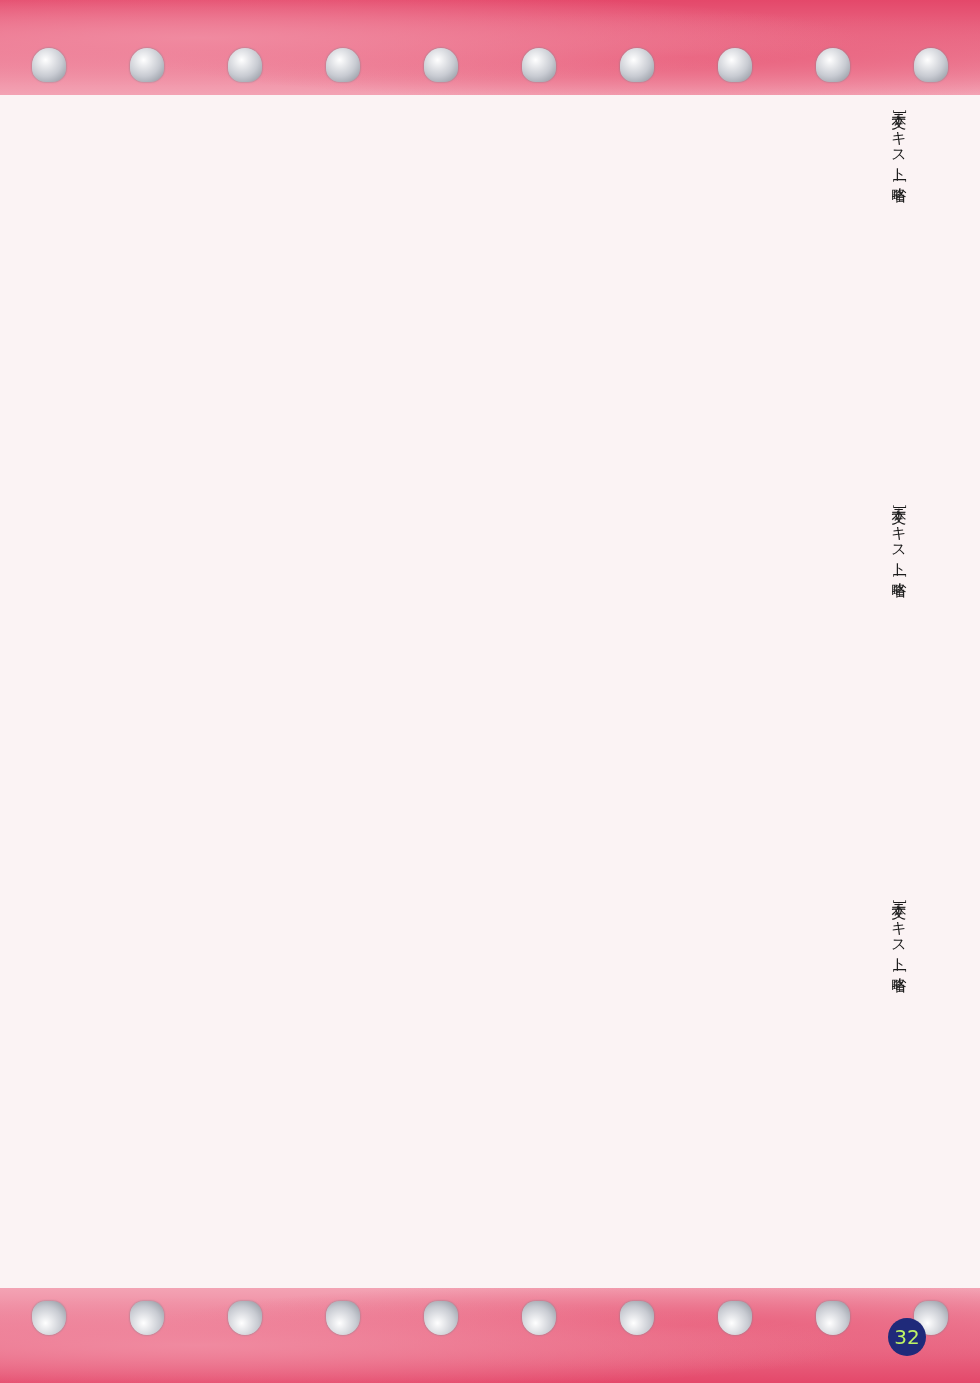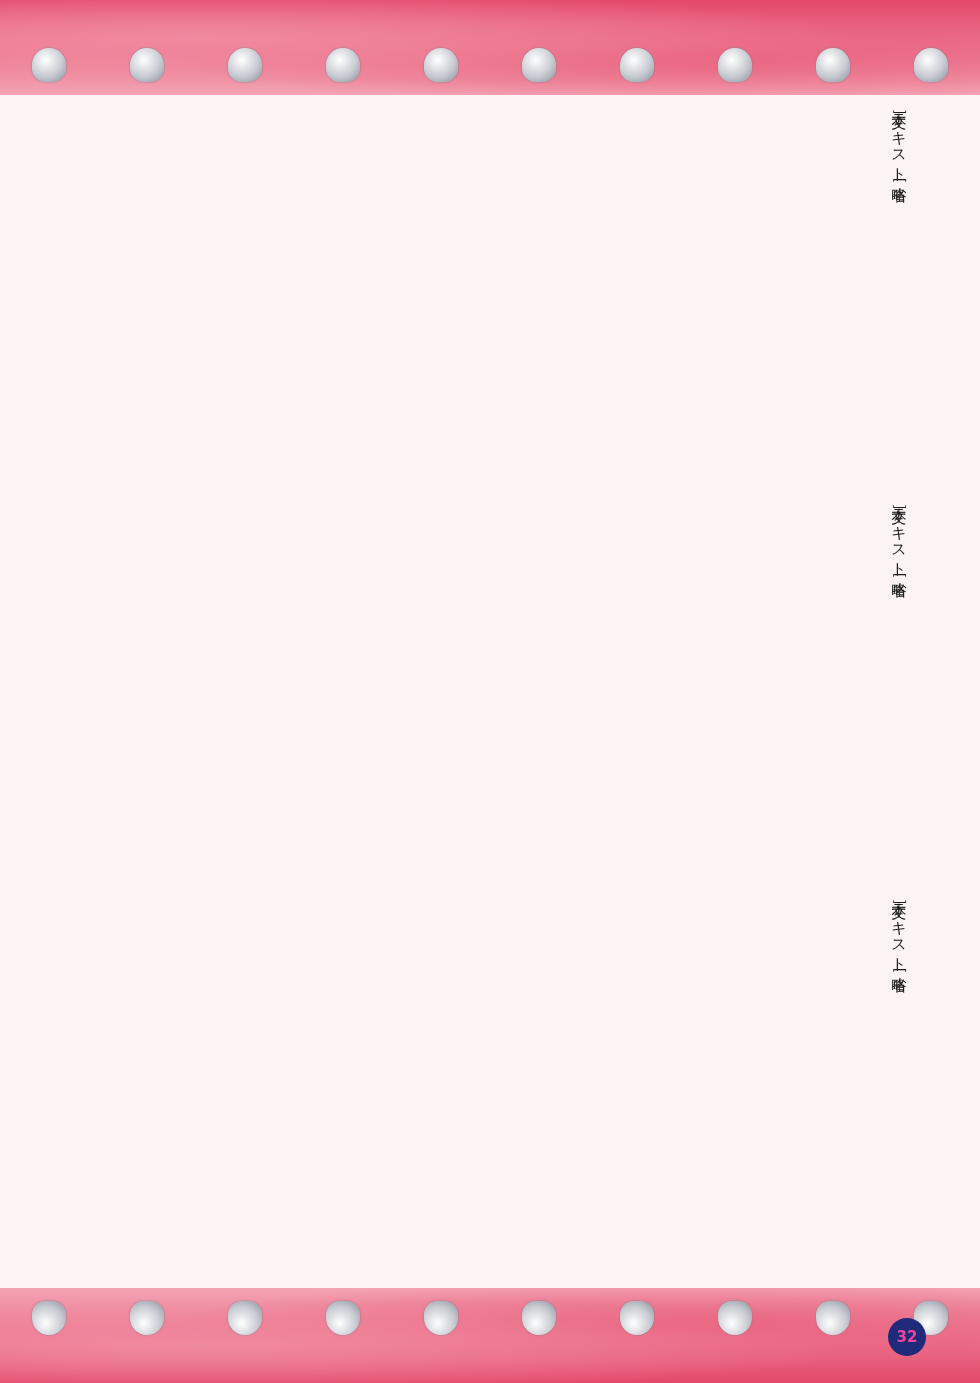--- a/index.html
+++ b/index.html
@@ -38,23 +38,23 @@
   .tier.t3 { top:790px; }
   .col {
     writing-mode:vertical-rl;
     font-size:15px; line-height:22px;
     color:#1b1b1b; height:100%;
     letter-spacing:1px;
   }
   .page-number {
     position:absolute; left:888px; top:1318px;
     width:38px; height:38px; border-radius:50%;
-    background:#1f2a7a; color:#ec4899;
-    font-family:"DejaVu Sans", sans-serif; font-size:15px;
-    display:flex; align-items:center; justify-content:center;font-weight:bold;
+    background:#1f2a7a; color:#bef264;
+    font-family:"DejaVu Sans", sans-serif; font-size:20px;
+    display:flex; align-items:center; justify-content:center;
   }
 </style>
 </head>
 <body>
 
 <div class="border top">
   <div class="ornaments">
     <span class="ornament"></span>
     <span class="ornament"></span>
     <span class="ornament"></span>

